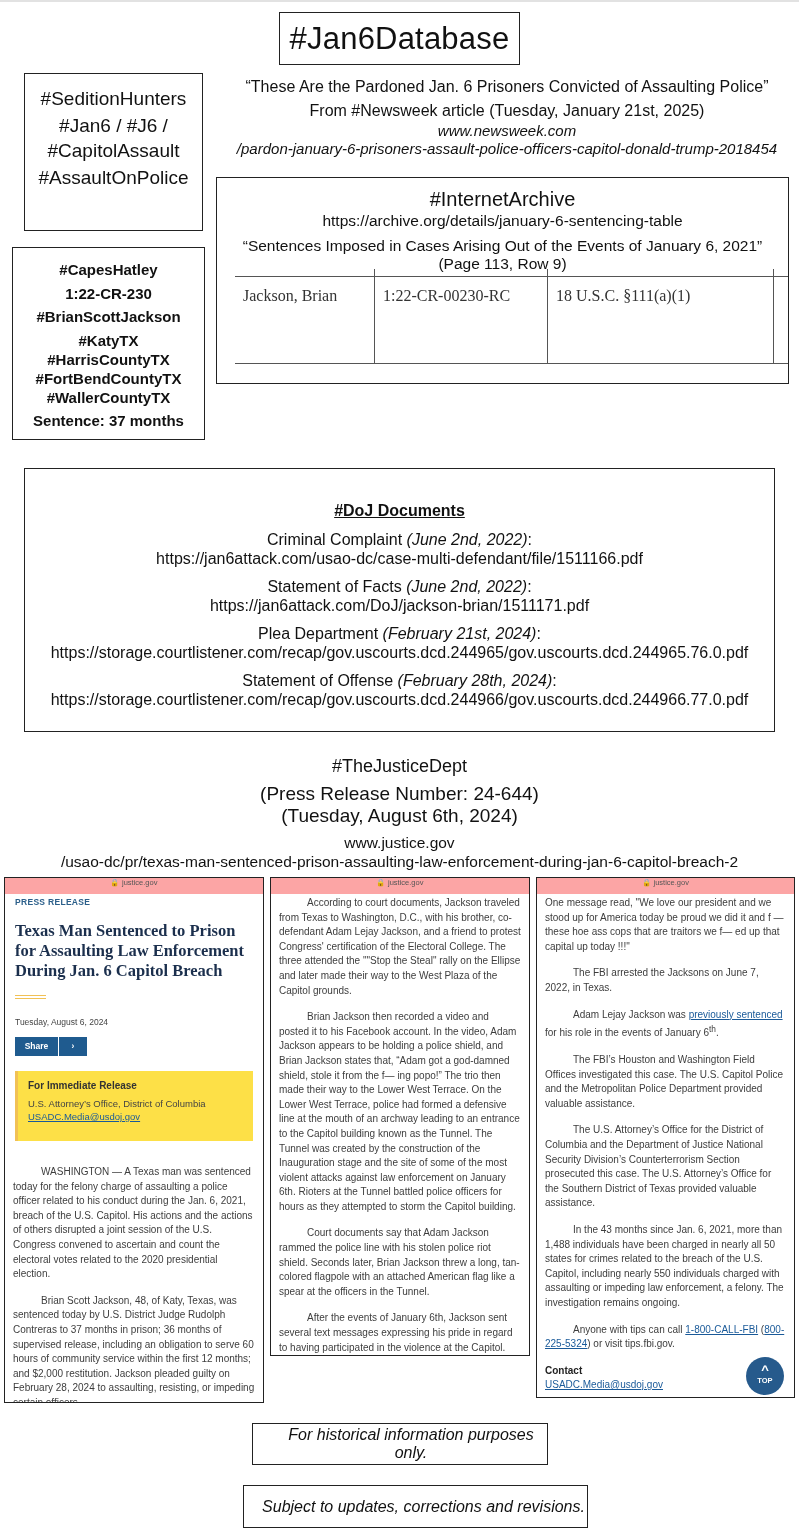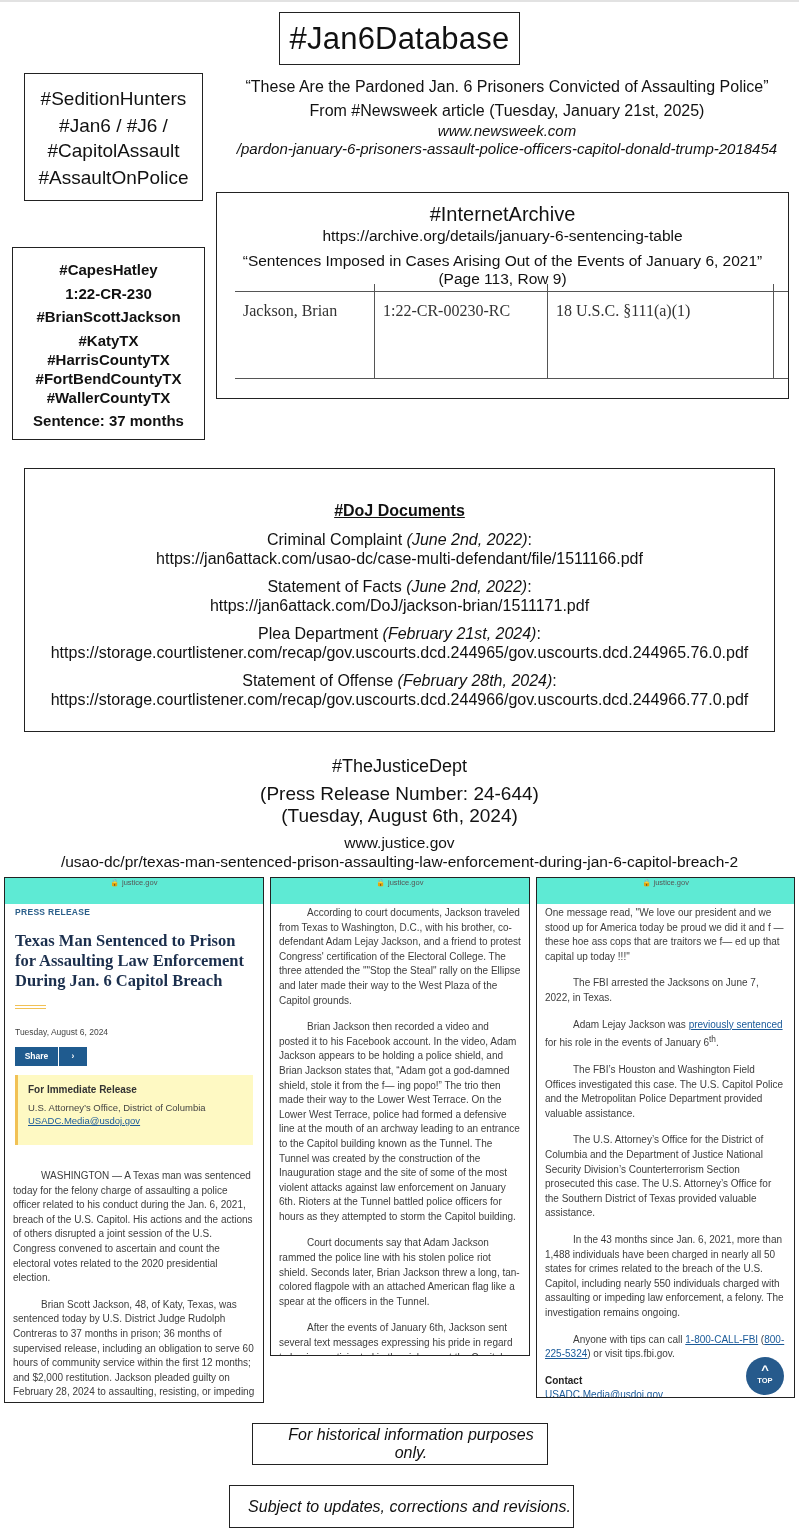--- a/index.html
+++ b/index.html
@@ -8,32 +8,32 @@
   .topline { position: absolute; left: 0; top: 0; width: 799px; height: 2px; background: #e2e2e2; }
   .abs { position: absolute; }
   .box { position: absolute; border: 1.5px solid #222; background: #fff; }
   .center { text-align: center; }
 
   
   #title-box { left: 279px; top: 12px; width: 241px; height: 53px; display: flex; align-items: center; justify-content: center; }
   #title-box span { font-size: 31px; letter-spacing: 0.2px; }
 
   
-  #tags-box { left: 24px; top: 73px; width: 179px; height: 128px; padding-top: 12px; }
+  #tags-box { left: 24px; top: 73px; width: 179px; height: 158px; padding-top: 12px; }
   #tags-box .l { font-size: 19px; line-height: 25px; }
   #tags-box .gap { height: 2px; }
 
   
   #newsweek { left: 215px; top: 76px; width: 584px; text-align: center; }
   #newsweek .q { font-size: 16px; line-height: 22px; }
   #newsweek .from { font-size: 16px; line-height: 22px; margin-top: 2px; }
   #newsweek .url { font-size: 15px; line-height: 18px; font-style: italic; }
 
   
-  #archive-box { left: 216px; top: 192px; width: 573px; height: 207px; overflow: hidden; }
+  #archive-box { left: 216px; top: 177px; width: 573px; height: 207px; overflow: hidden; }
   #archive-box .h { font-size: 20px; line-height: 24px; margin-top: 9px; }
   #archive-box .u { font-size: 15.5px; line-height: 19px; }
   #archive-box .t { font-size: 15.5px; line-height: 19px; margin-top: 6px; }
   #archive-box .p { font-size: 15.5px; line-height: 18px; }
   .scan-table { position: absolute; left: 18px; top: 98px; width: 560px; height: 88px; border-top: 1px solid #555; border-bottom: 1.5px solid #555; }
   .scan-table .cell { position: absolute; top: 0; height: 100%; font-family: "Liberation Serif", serif; font-size: 16px; color: #333; padding: 10px 0 0 8px; }
   .scan-table .vline { position: absolute; top: -8px; bottom: 0; width: 1.3px; background: #555; }
 
   
   #case-box { left: 12px; top: 247px; width: 193px; height: 193px; text-align: center; padding-top: 12px; }
@@ -49,50 +49,50 @@
   #doj-box i { font-style: italic; }
 
   
   #jd-block { left: 0; top: 754px; width: 799px; text-align: center; }
   #jd-block .h { font-size: 18px; line-height: 24px; }
   #jd-block .prn { font-size: 19px; line-height: 22px; margin-top: 5px; }
   #jd-block .url { font-size: 15.5px; line-height: 19px; margin-top: 6px; }
 
   
   .panel { position: absolute; border: 1.5px solid #222; background: #fff; overflow: hidden; font-family: "Liberation Sans", sans-serif; color: #444; }
-  .panel .bar { height: 26px; background: #5eead4; font-size: 7.5px; line-height: 10px; text-align: center; color: #555; }
+  .panel .bar { height: 16px; background: #fca5a5; font-size: 7.5px; line-height: 10px; text-align: center; color: #555; }
   .panel .txt { font-size: 10px; line-height: 14.6px; padding: 0 8px; color: #3d3d3d; }
   .panel .txt p { margin-bottom: 12px; }
   .panel .ind { display: inline-block; width: 28px; }
   .panel a, .panel .lk { color: #1a5a99; text-decoration: underline; }
 
   #panel1 { left: 4px; top: 877px; width: 260px; height: 526px; }
   #panel2 { left: 270px; top: 877px; width: 260px; height: 479px; }
   #panel3 { left: 536px; top: 877px; width: 259px; height: 521px; }
 
   .pr-label { font-size: 8.5px; font-weight: bold; color: #2b5f8a; letter-spacing: 0.3px; padding: 3px 10px 0; }
   .pr-title { font-family: "Liberation Serif", serif; font-weight: bold; font-size: 16.5px; line-height: 20px; color: #1b2f4d; padding: 14px 10px 0; }
   .gold { margin: 14px 10px 0; width: 31px; height: 4px; border-top: 1.5px solid #f1c155; border-bottom: 1.5px solid #f1c155; }
   .pr-date { font-size: 8.5px; color: #444; padding: 18px 10px 0; }
   .share { display: flex; margin: 10px 10px 0; width: 72px; height: 19px; background: #1f5b8f; color: #fff; font-size: 8.5px; font-weight: bold; }
   .share .s1 { width: 44px; text-align: center; line-height: 19px; border-right: 1px solid #fff; }
   .share .s2 { flex: 1; text-align: center; line-height: 19px; }
-  .imm { margin: 9px 10px 0; background: #fef9c3; border-left: 3px solid #f1c155; padding: 9px 10px 8px; height: 70px; }
+  .imm { margin: 15px 10px 0; background: #fde047; border-left: 3px solid #f1c155; padding: 9px 10px 8px; height: 70px; }
   .imm .h { font-size: 10px; font-weight: bold; color: #333; }
   .imm .o { font-size: 9.5px; color: #444; margin-top: 7px; }
   .imm .e { font-size: 9.5px; margin-top: 2px; }
 
   .contact-h { font-size: 10px; font-weight: bold; color: #222; }
   .top-btn { position: absolute; right: 10px; bottom: 2px; width: 38px; height: 38px; border-radius: 50%; background: #265a8c; color: #fff; text-align: center; font-size: 7.5px; font-weight: bold; }
   .top-btn .ch { display: block; font-size: 13px; line-height: 13px; margin-top: 6px; }
 
   
   .note { position: absolute; border: 1.5px solid #222; text-align: center; font-style: italic; font-size: 16px; display: flex; align-items: center; justify-content: center; }
   #note1 { left: 252px; top: 1423px; width: 296px; height: 42px; padding-left: 22px; }
-  #note2 { left: 229px; top: 1485px; width: 345px; height: 43px; padding-left: 16px; }
+  #note2 { left: 243px; top: 1485px; width: 345px; height: 43px; padding-left: 16px; }
 </style>
 </head>
 <body>
 
 <div class="topline"></div>
 
 <div id="title-box" class="box">
   <span>#Jan6Database</span>
 </div>
 

